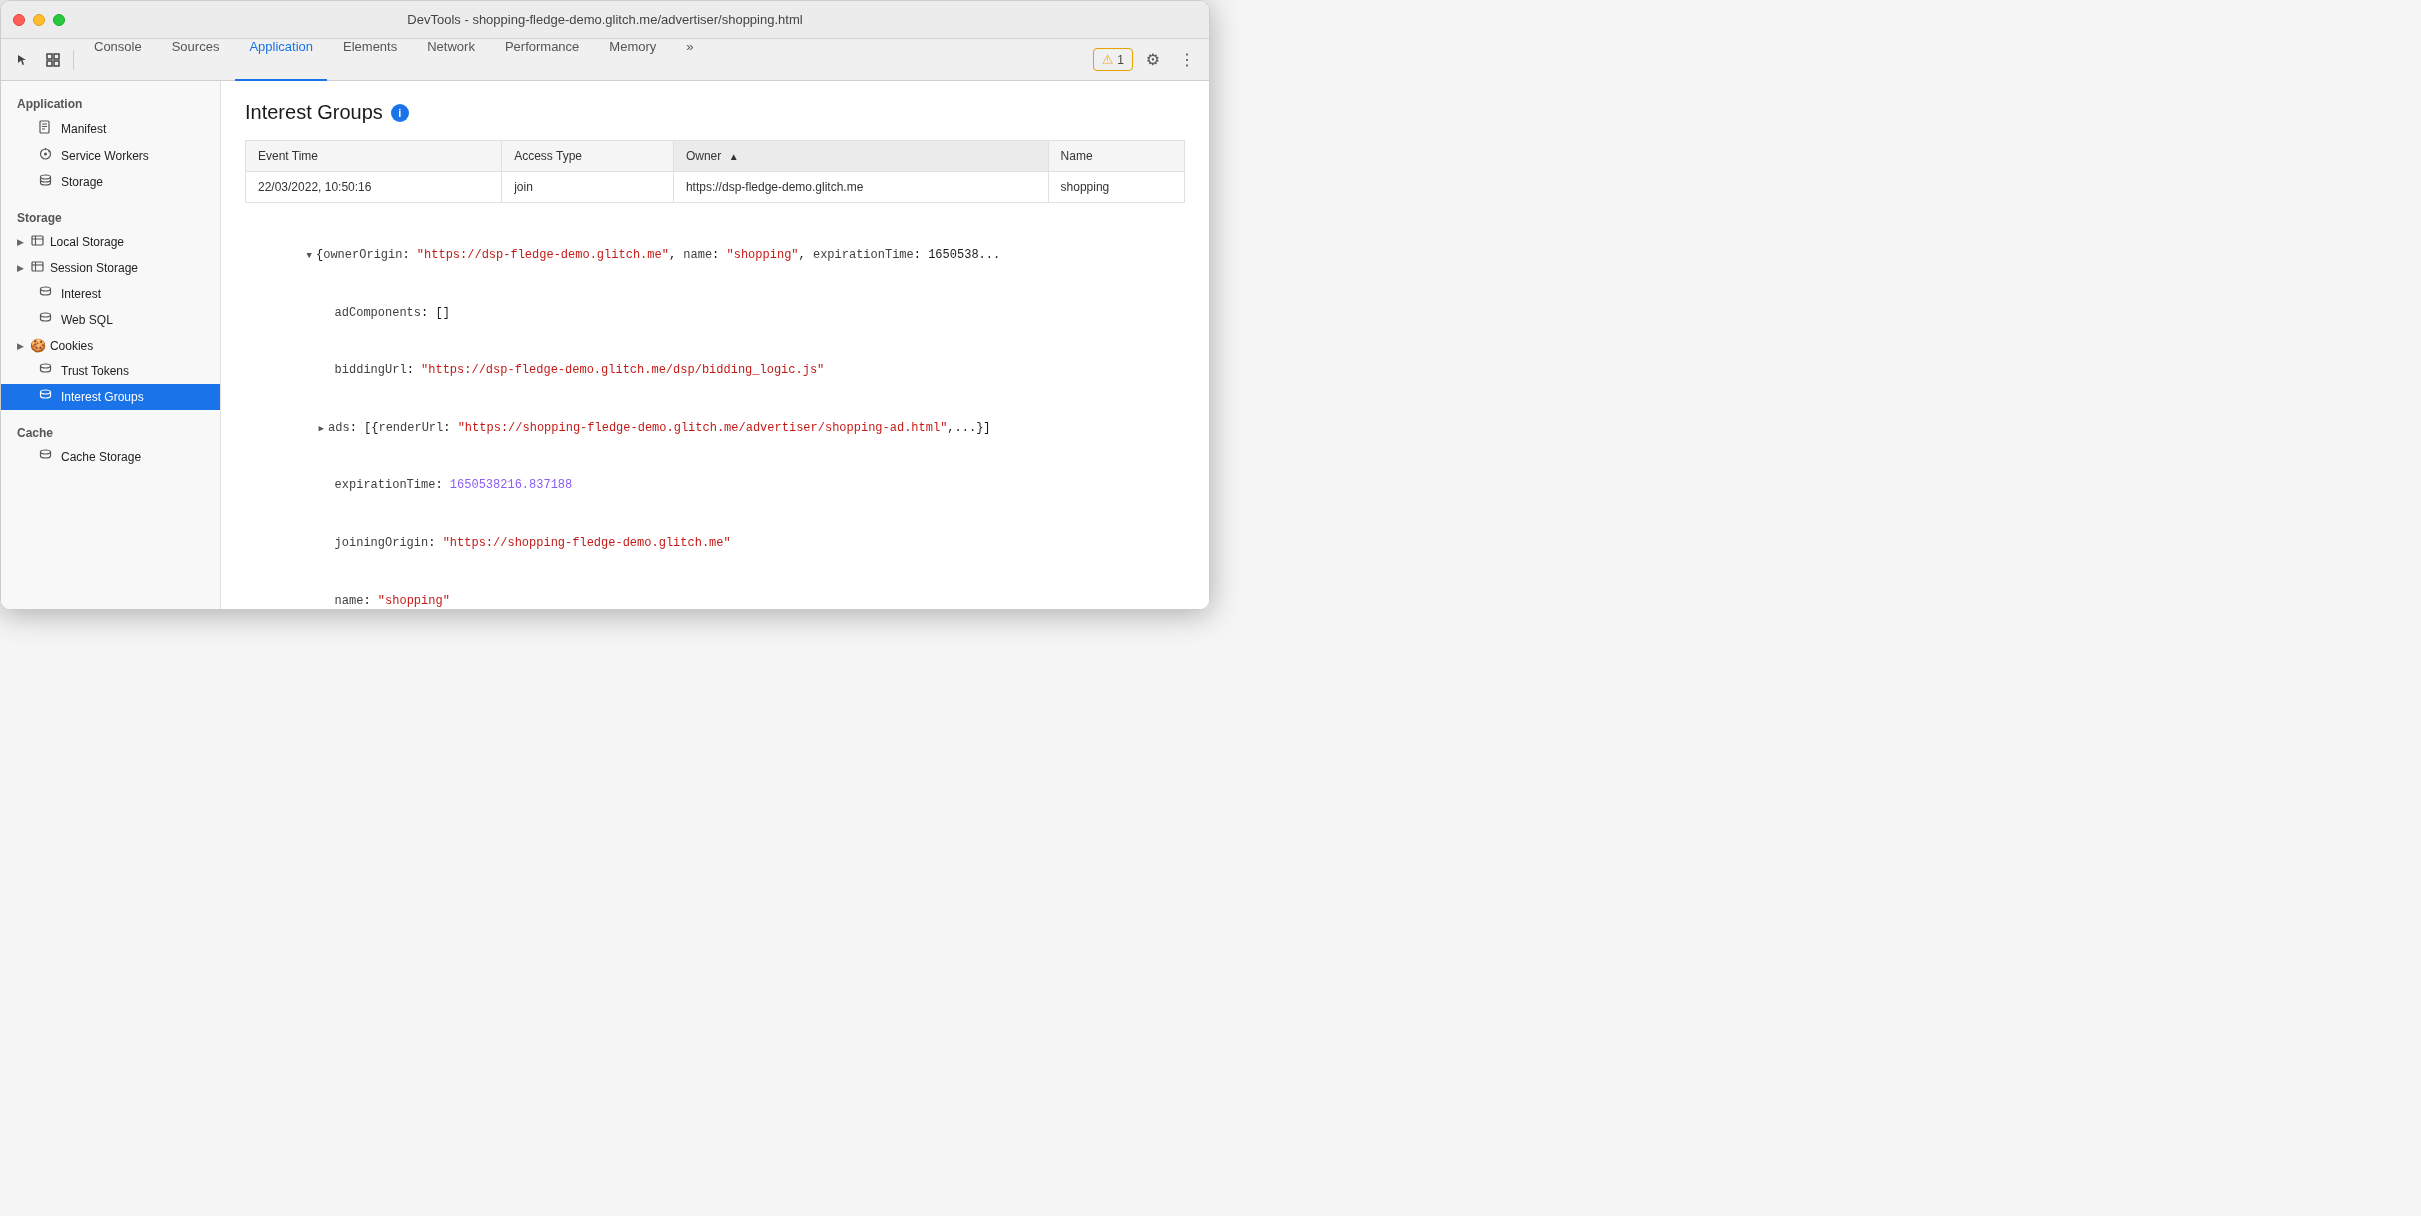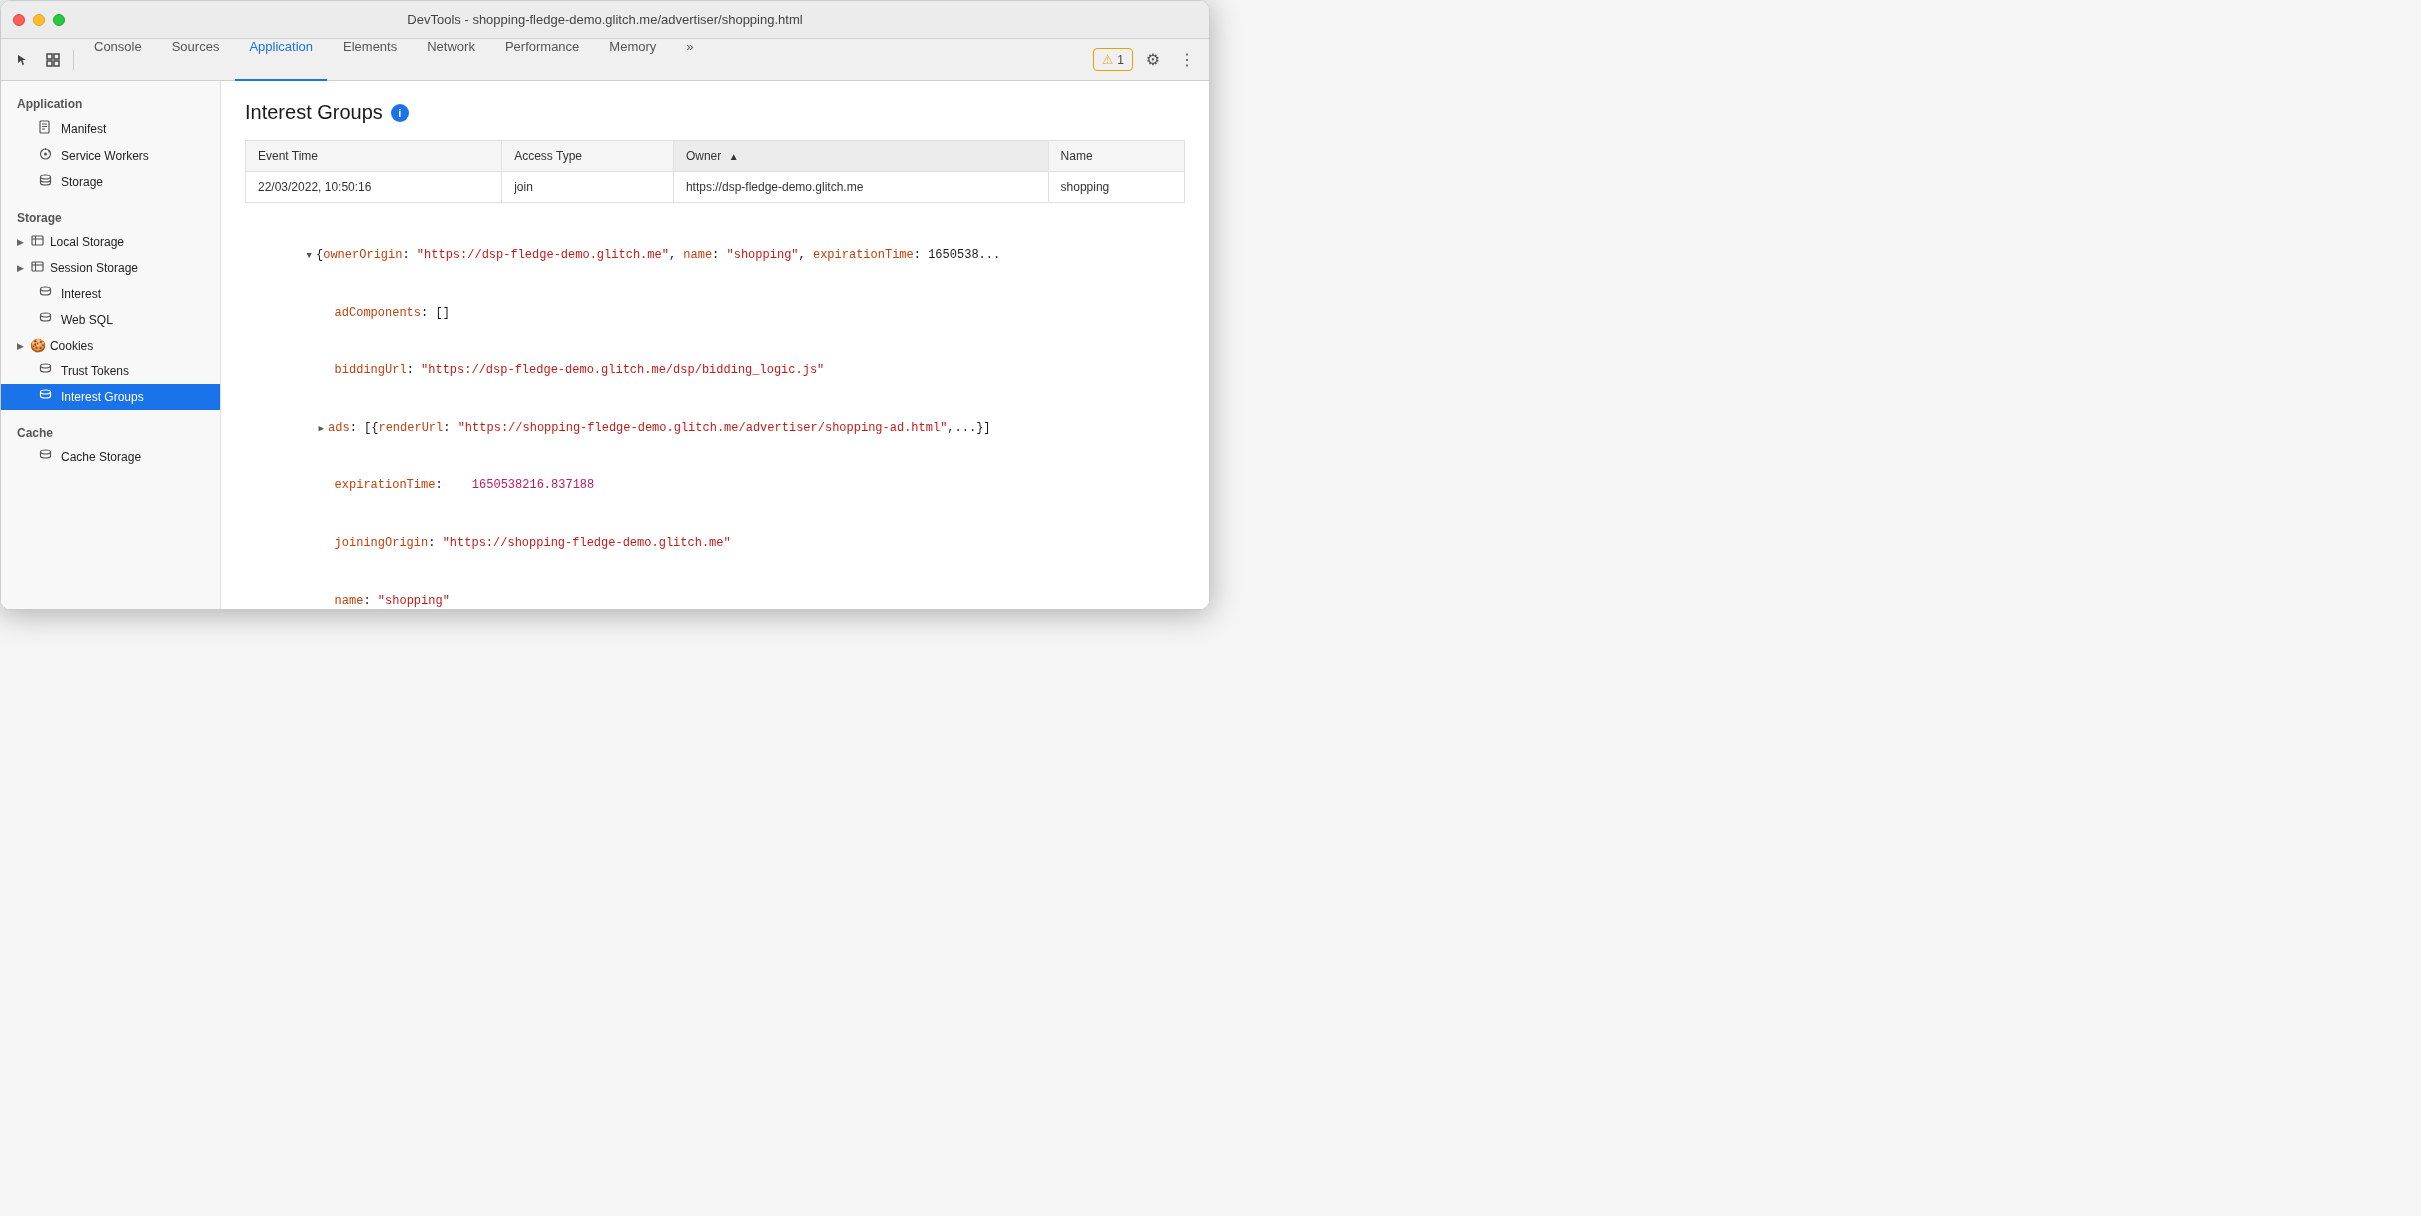--- a/index.html
+++ b/index.html
@@ -258,23 +258,23 @@
       font-size: 12px;
       line-height: 1.6;
       color: #1a1a1a;
       padding: 8px 0;
     }
     .json-line {
       padding: 0 4px;
       display: block;
       white-space: pre;
     }
-    .json-key { color: #c2410c; text-align: center; }
+    .json-key { color: #404040; text-align: center; }
     .json-string { color: #c41a16; }
-    .json-number { color: #be185d; margin-left: 22px; }
+    .json-number { color: #8b5cf6; }
     .json-bracket { color: #1a1a1a; }
     .json-indent-1 { padding-left: 16px; }
     .json-indent-2 { padding-left: 32px; }
     .triangle { font-size: 9px; margin-right: 4px; cursor: pointer; }
     .triangle-right { color: #555; }
     .triangle-down { color: #555; }
   </style>
 </head>
 <body>
 

